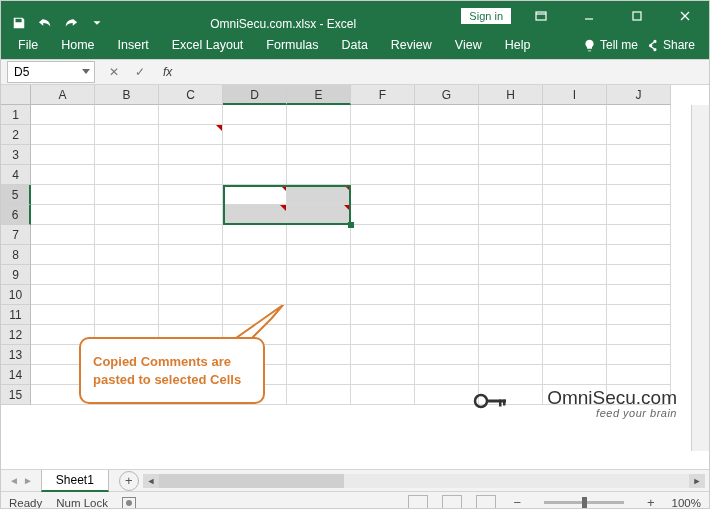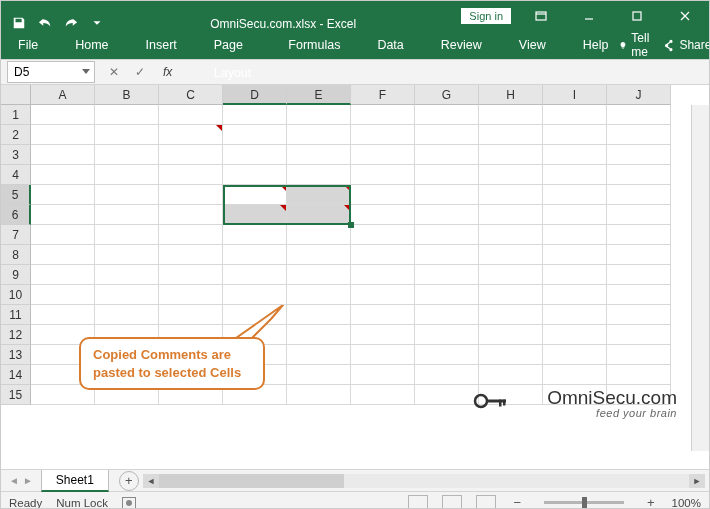--- a/index.html
+++ b/index.html
@@ -13,21 +13,21 @@
 .tb-icon svg { width: 14px; height: 14px; fill: #fff; }
 .tb-center { flex: 1; text-align: center; }
 .tb-title { color: #fff; }
 .tb-right { display: flex; align-items: center; gap: 12px; padding-right: 6px; }
 .signin-btn { background: #fff; color: #217346; font-size: 11px; padding: 2px 8px; cursor: pointer; border: none; }
 .win-btn { width: 36px; height: 30px; display: flex; align-items: center; justify-content: center; cursor: pointer; }
 .win-btn svg { width: 12px; height: 12px; stroke: #fff; fill: none; stroke-width: 1.2; }
 
 
 .ribbon { height: 28px; background: #217346; display: flex; align-items: center; color: #fff; font-size: 12.5px; padding: 0 6px; }
-.ribbon-left { display: flex; gap: 15px; }
+.ribbon-left { display: flex; gap: 1px; }
 .rb-tab { padding: 0 11px; height: 28px; line-height: 28px; cursor: pointer; }
 .rb-tab.file { background: #217346; }
 .ribbon-right { margin-left: auto; display: flex; align-items: center; gap: 8px; padding-right: 8px; }
 .rb-action { display: flex; align-items: center; gap: 4px; cursor: pointer; font-size: 12px; }
 .rb-action svg { width: 13px; height: 13px; fill: #fff; }
 
 
 .fnbar { height: 26px; background: #f3f3f3; border-top: 1px solid #d4d4d4; border-bottom: 1px solid #d4d4d4; display: flex; align-items: center; font-size: 12px; }
 .namebox { width: 88px; height: 22px; margin-left: 6px; border: 1px solid #c0c0c0; background: #fff; display: flex; align-items: center; padding: 8px 6px; position: relative; }
 .namebox-caret { position: absolute; right: 4px; top: 7px; border-left: 4px solid transparent; border-right: 4px solid transparent; border-top: 5px solid #686868; }
@@ -48,21 +48,21 @@
 .cells { position: absolute; left: 30px; top: 20px; }
 .crow { display: flex; }
 .cell { width: 64px; height: 20px; border-right: 1px solid #d8d8d8; border-bottom: 1px solid #d8d8d8; position: relative; }
 .cell.sel { background: #d6d6d6; }
 .cell.active { background: #fff; }
 .sel-border { position: absolute; border: 2px solid #217346; pointer-events: none; }
 .sel-handle { position: absolute; width: 6px; height: 6px; background: #217346; }
 .comment-mark { position: absolute; right: 0; top: 0; width: 0; height: 0; border-left: 6px solid transparent; border-top: 6px solid #bf0000; }
 
 
-.callout { position: absolute; left: 78px; top: 252px; width: 186px; border: 2px solid #d97c2f; border-radius: 10px; background: #fff; padding: 7px 12px; font-size: 13px; color: #d97c2f; font-weight: 600; line-height: 1.35; }
+.callout { position: absolute; left: 78px; top: 252px; width: 186px; border: 2px solid #d97c2f; border-radius: 10px; background: #fff; padding: 14px 12px; font-size: 13px; color: #d97c2f; font-weight: 600; line-height: 1.35; }
 .callout-tail { position: absolute; left: 210px; top: 220px; width: 90px; height: 60px; pointer-events: none; }
 
 
 .logo { position: absolute; right: 32px; top: 302px; font-size: 19px; color: #333; font-family: Georgia, serif; }
 .logo .sub { font-size: 11px; color: #666; text-align: right; font-style: italic; letter-spacing: 0.5px; font-family: Arial; margin-top: -2px; }
 .logo-key { position: absolute; right: 200px; top: 305px; }
 .vscroll-grid { position: absolute; right: 0; top: 20px; bottom: 18px; width: 18px; background: #f1f1f1; border-left: 1px solid #d0d0d0; }
 
 
 .sheettabs { height: 22px; background: #f3f3f3; border-top: 1px solid #d4d4d4; display: flex; align-items: center; font-size: 12px; }
@@ -139,21 +139,21 @@
           </svg>
         </div>
     </div>
   </div>
 
   <div class="ribbon">
     <div class="ribbon-left">
       <div class="rb-tab file">File</div>
       <div class="rb-tab">Home</div>
       <div class="rb-tab">Insert</div>
-      <div class="rb-tab">Page Layout</div>
+      <div class="rb-tab">Excel Layout</div>
       <div class="rb-tab">Formulas</div>
       <div class="rb-tab">Data</div>
       <div class="rb-tab">Review</div>
       <div class="rb-tab">View</div>
       <div class="rb-tab">Help</div>
     </div>
     <div class="ribbon-right">
       <div class="rb-action">
         <svg viewBox="0 0 16 16">
             <path d="M8 1a5 5 0 0 0-3 9v2h6v-2a5 5 0 0 0-3-9zM6 14h4v1H6z"></path>

